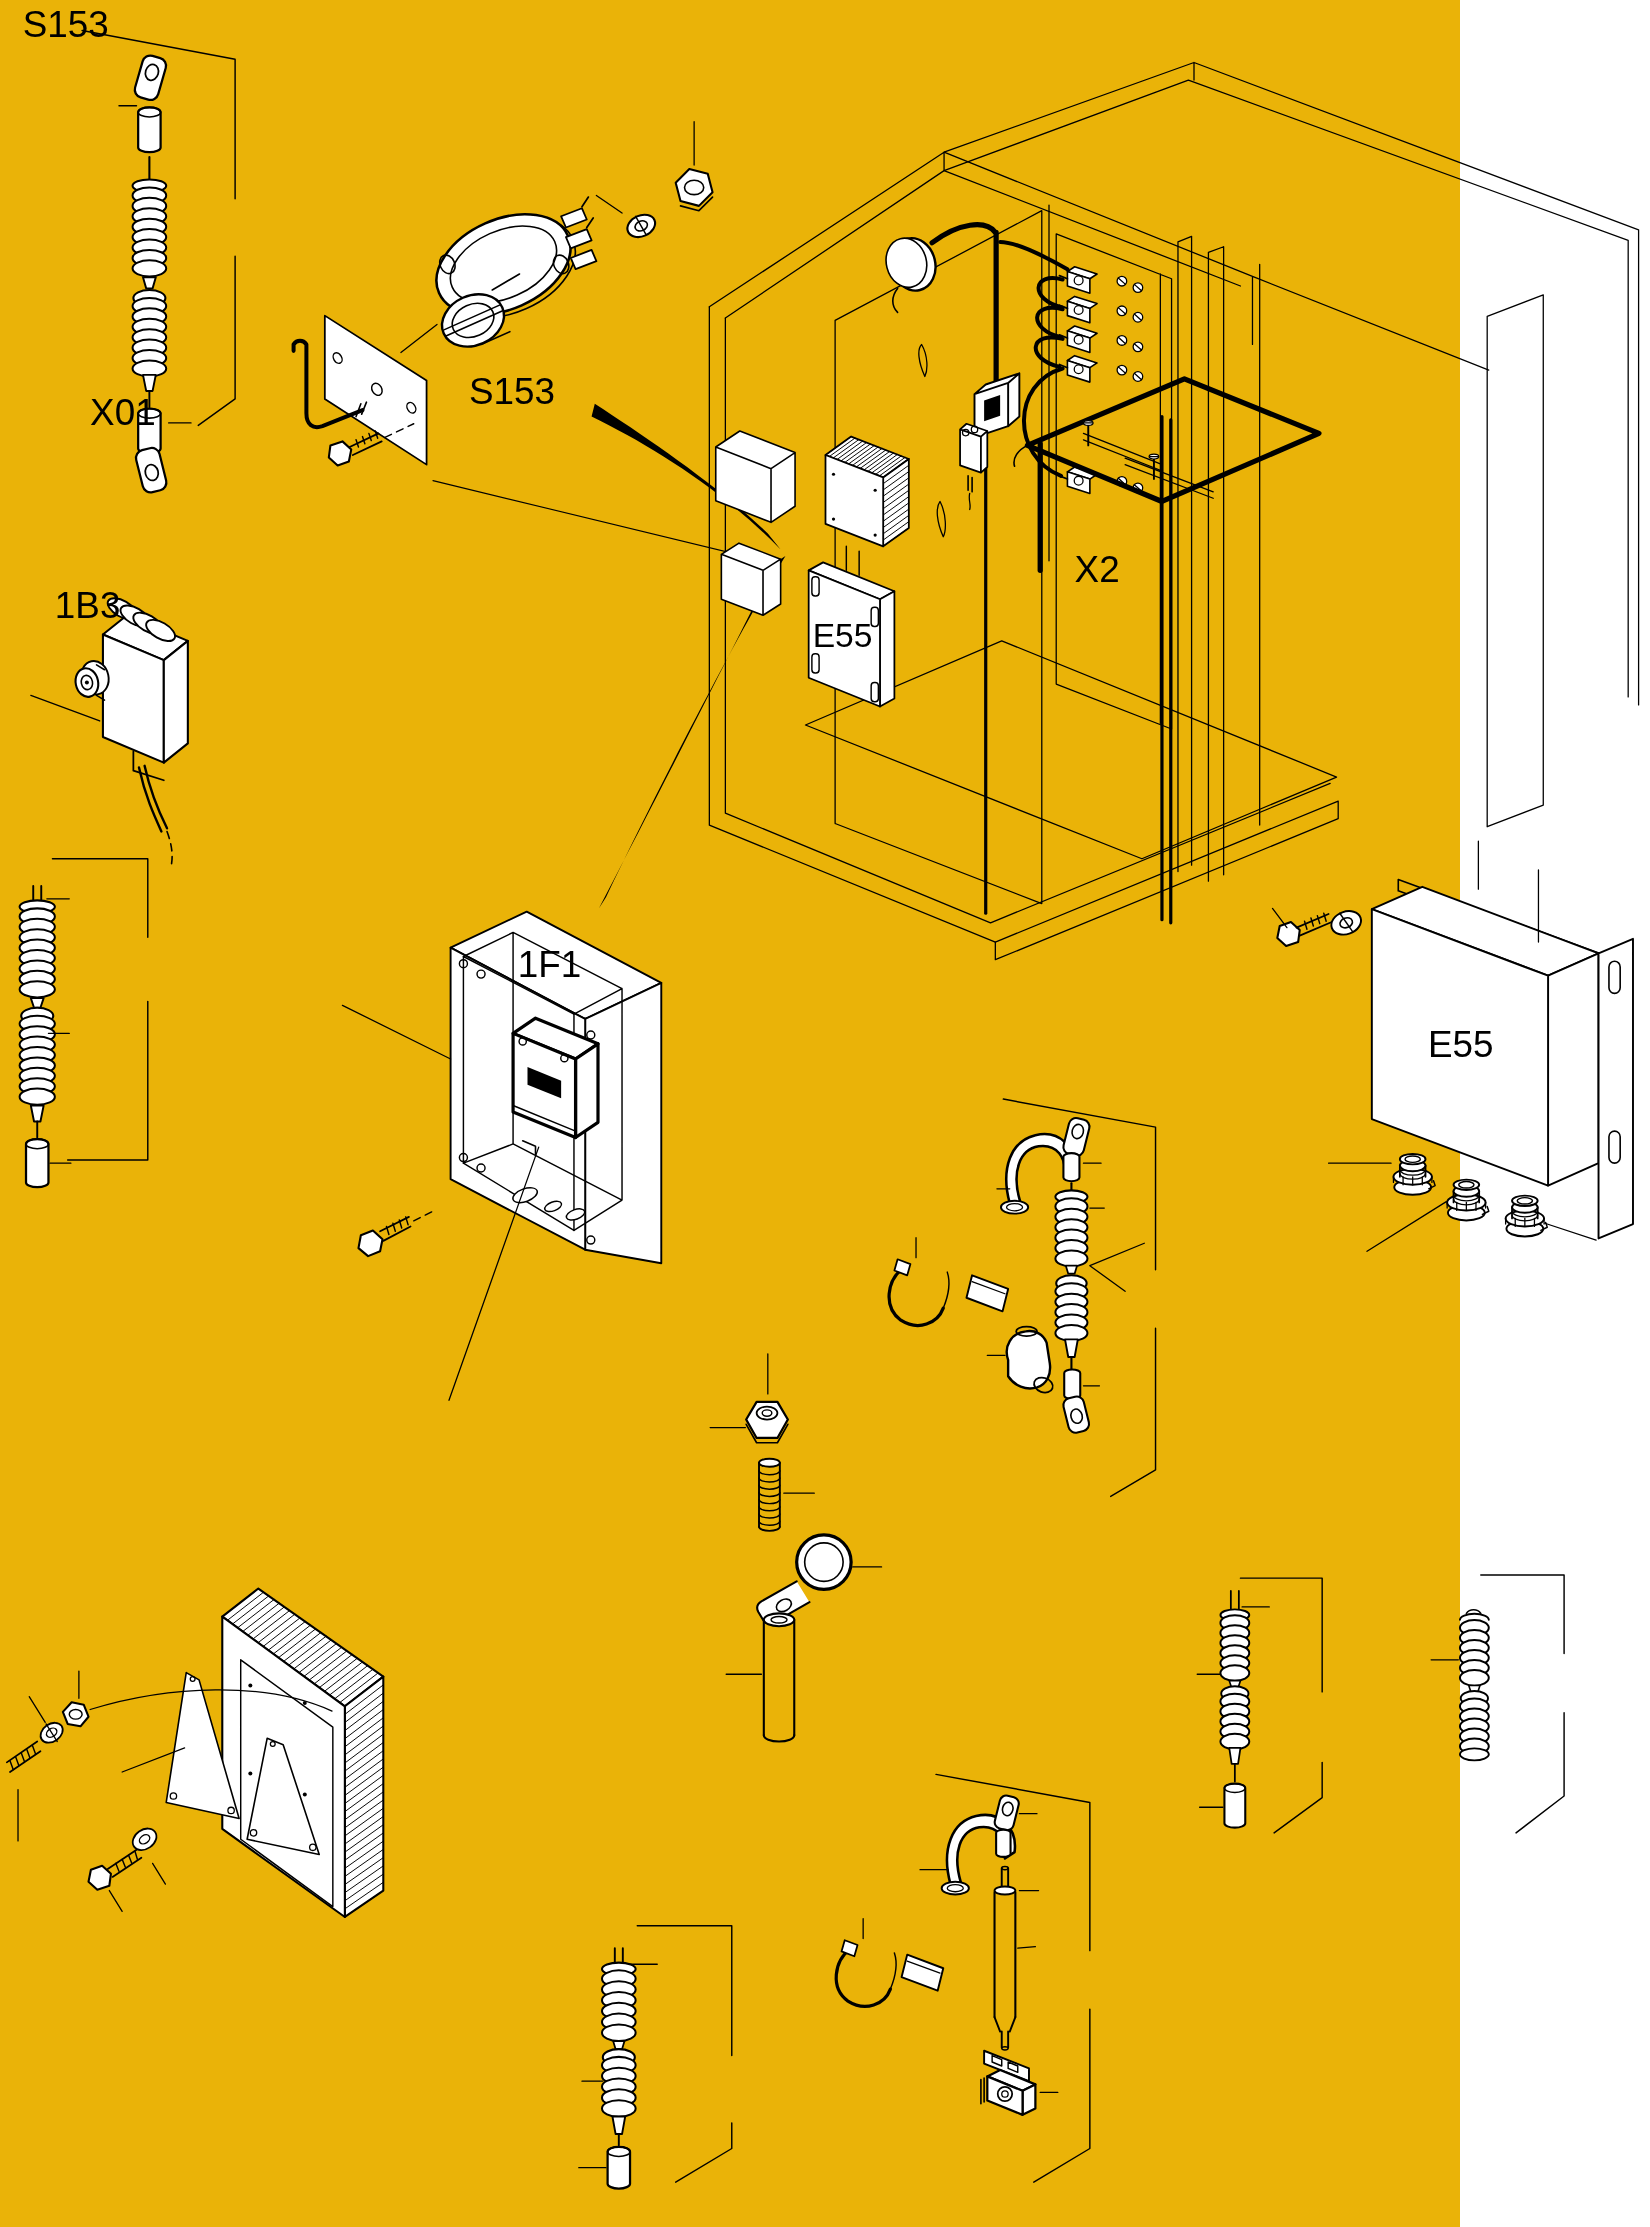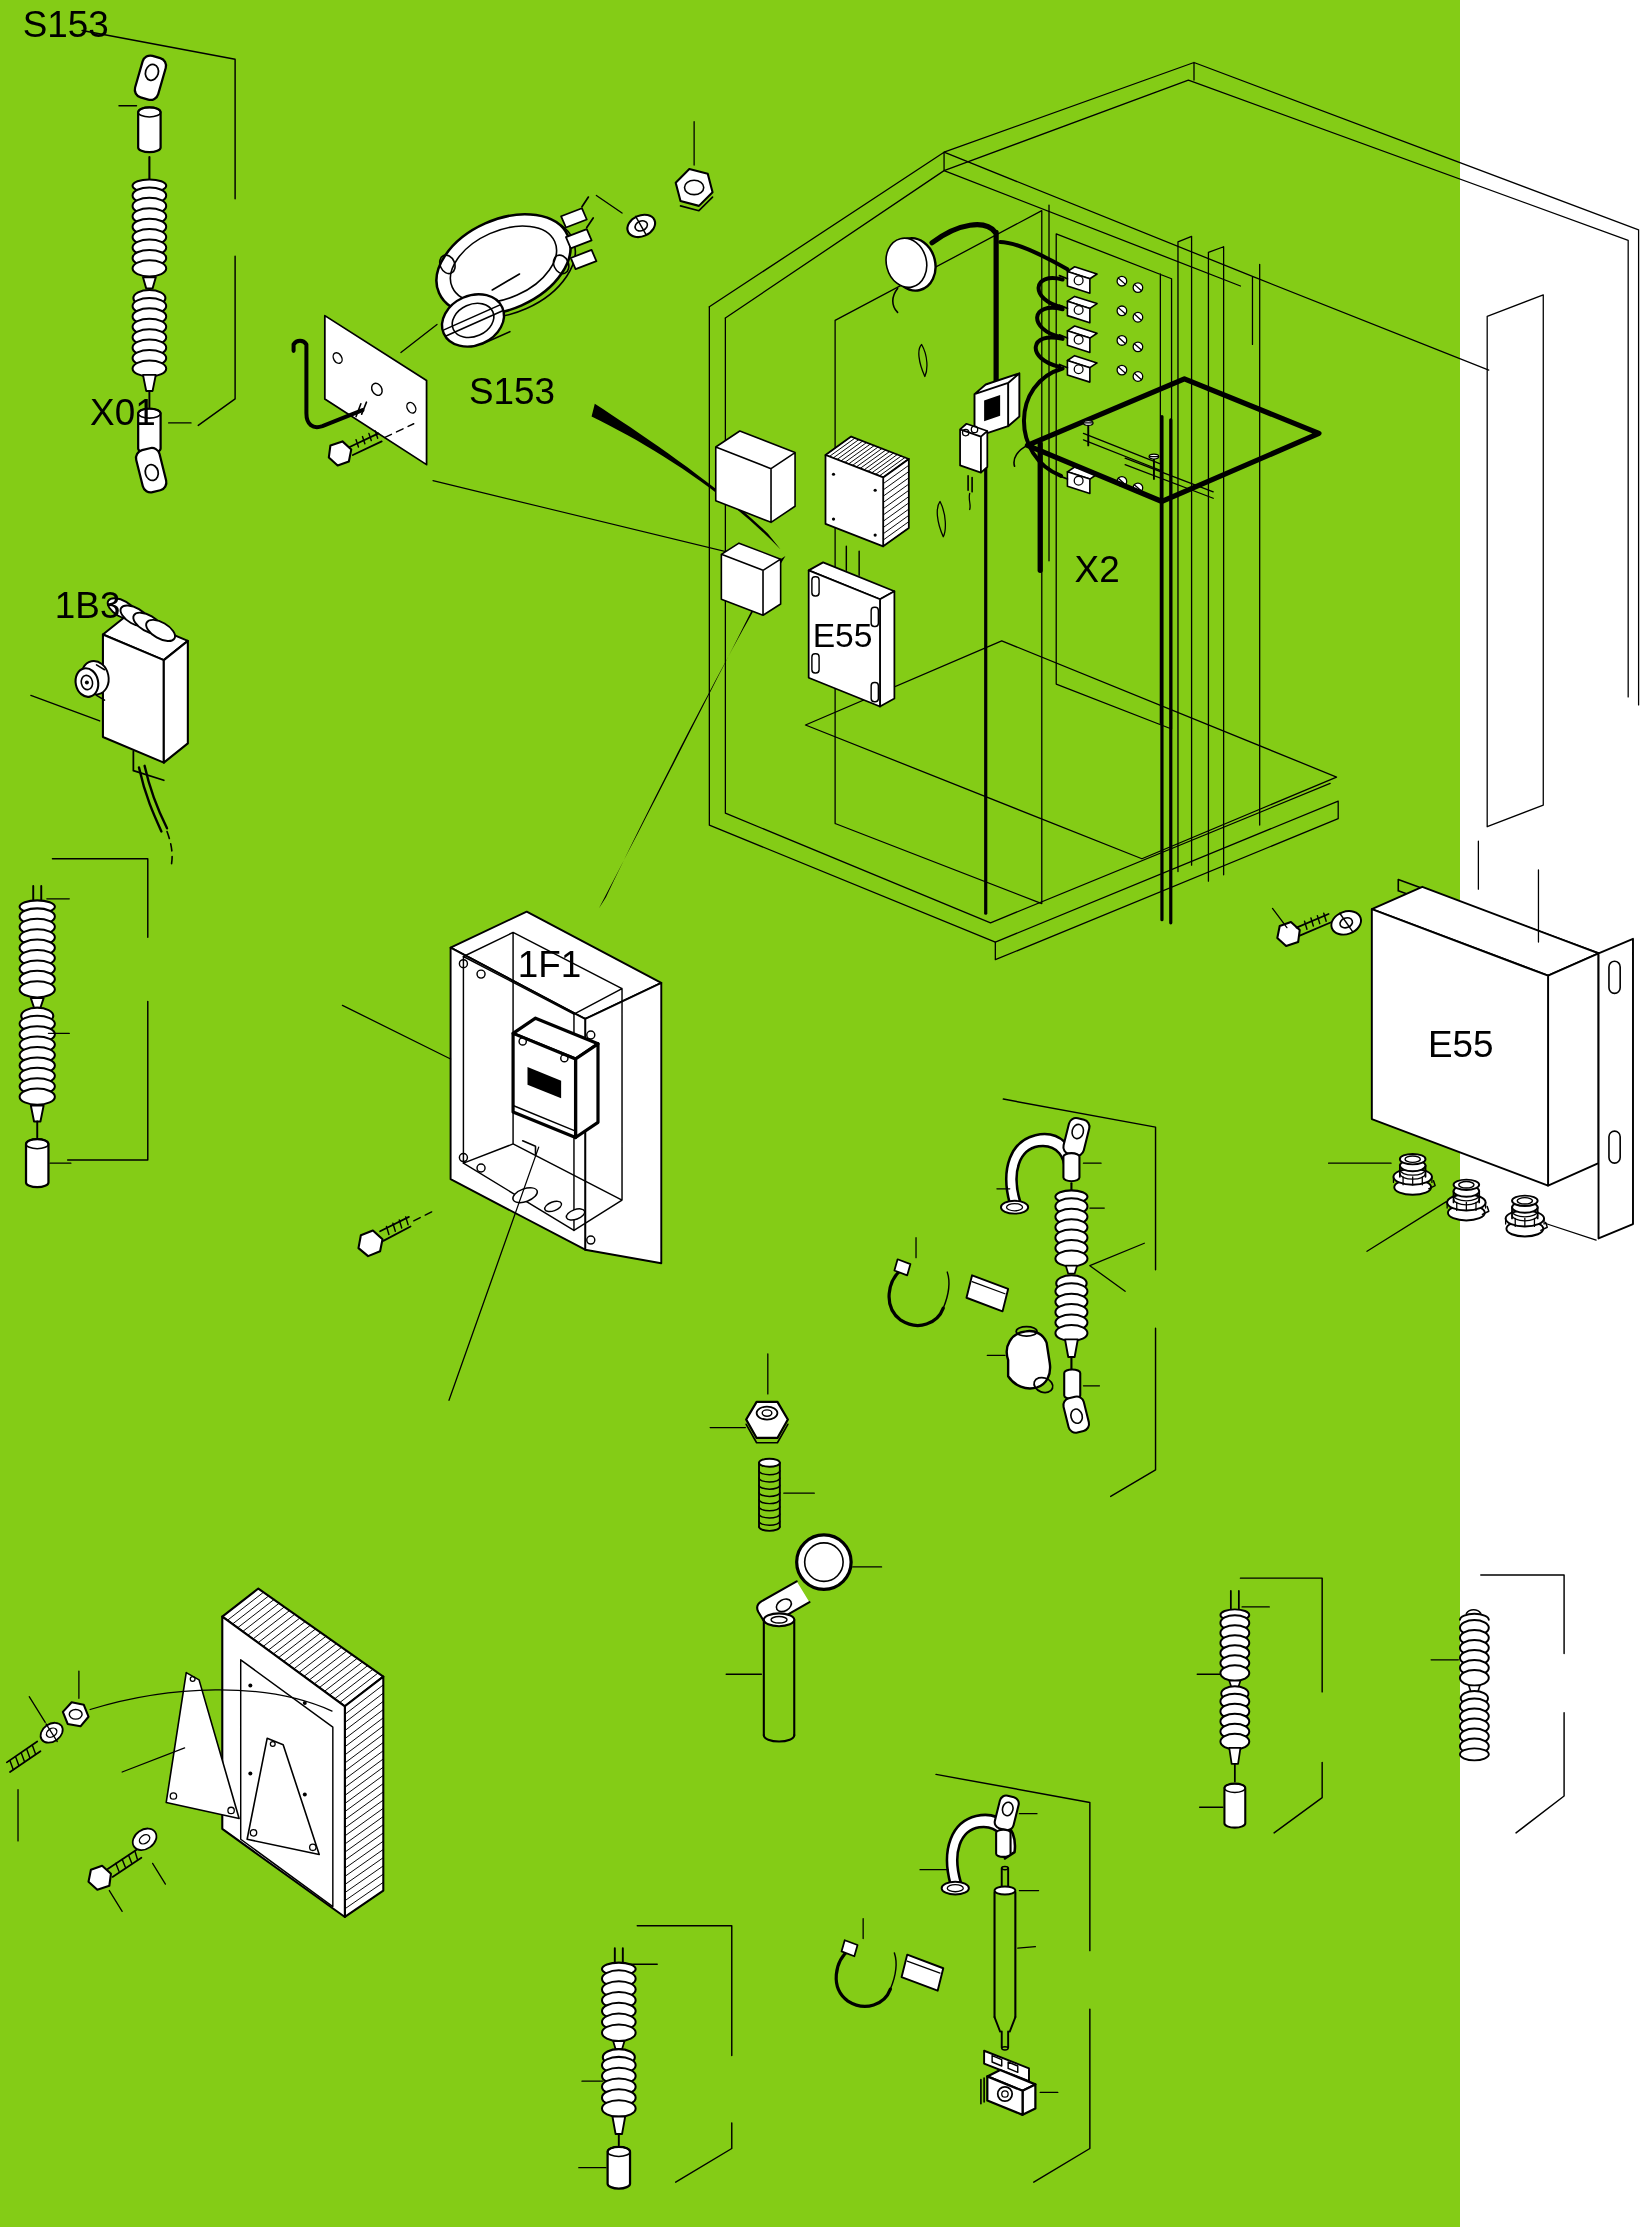--- a/index.html
+++ b/index.html
@@ -1,16 +1,16 @@
 <!DOCTYPE html>
 <html style="font-size:13px"><head>
 <meta charset="utf-8">
 <style>
   html,body{margin:0;padding:0;background:#fff;}
-  #stage{width:1460px;height:2227px;position:relative;background:#84cc16;}
+  #stage{width:1460px;height:2227px;position:relative;background:#eab308;}
   svg{display:block;}
   svg *{vector-effect:none;}
   .ln{stroke:#000;fill:none;stroke-linecap:round;stroke-linejoin:round;}
   .w14{stroke-width:1.4}.w16{stroke-width:1.6}.w18{stroke-width:1.8}
   .w2{stroke-width:2}.w22{stroke-width:2.2}.w24{stroke-width:2.4}
   .w26{stroke-width:2.6}.w28{stroke-width:2.8}.w3{stroke-width:3}
   .w32{stroke-width:3.2}.w4{stroke-width:4}.w5{stroke-width:5}
   .w65{stroke-width:6.5}
   .wf{fill:#fff}
   .ink{fill:#000;stroke:none}

